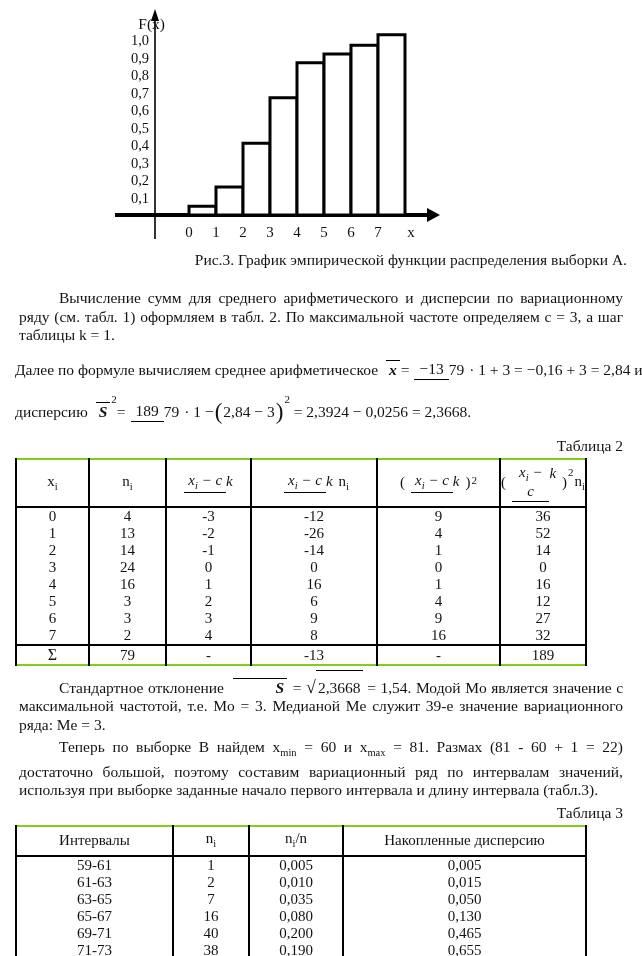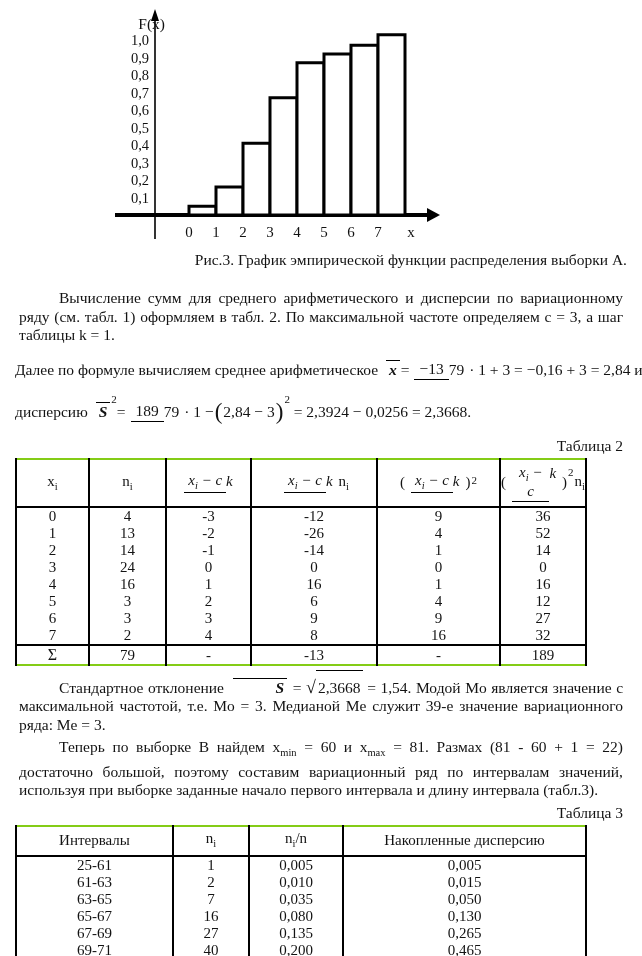--- a/index.html
+++ b/index.html
@@ -308,21 +308,21 @@
       <tr>
         <th>Интервалы</th>
         <th><span>n</span><sub>i</sub></th>
         <th><span>n</span><sub>i</sub><span>/n</span></th>
         <th>Накопленные дисперсию</th>
       </tr>
     </thead>
     <tbody>
 
     <tr>
-        <td>25-61</td>
+        <td>59-61</td>
         <td>1</td>
         <td>0,005</td>
         <td>0,005</td>
       </tr>
         <tr>
         <td>61-63</td>
         <td>2</td>
         <td>0,010</td>
         <td>0,015</td>
       </tr>
@@ -332,26 +332,20 @@
         <td>0,035</td>
         <td>0,050</td>
       </tr>
         <tr>
         <td>65-67</td>
         <td>16</td>
         <td>0,080</td>
         <td>0,130</td>
       </tr>
         <tr>
-        <td>67-69</td>
-        <td>27</td>
-        <td>0,135</td>
-        <td>0,265</td>
-      </tr>
-        <tr>
         <td>69-71</td>
         <td>40</td>
         <td>0,200</td>
         <td>0,465</td>
       </tr>
         <tr>
         <td>71-73</td>
         <td>38</td>
         <td>0,190</td>
         <td>0,655</td>

